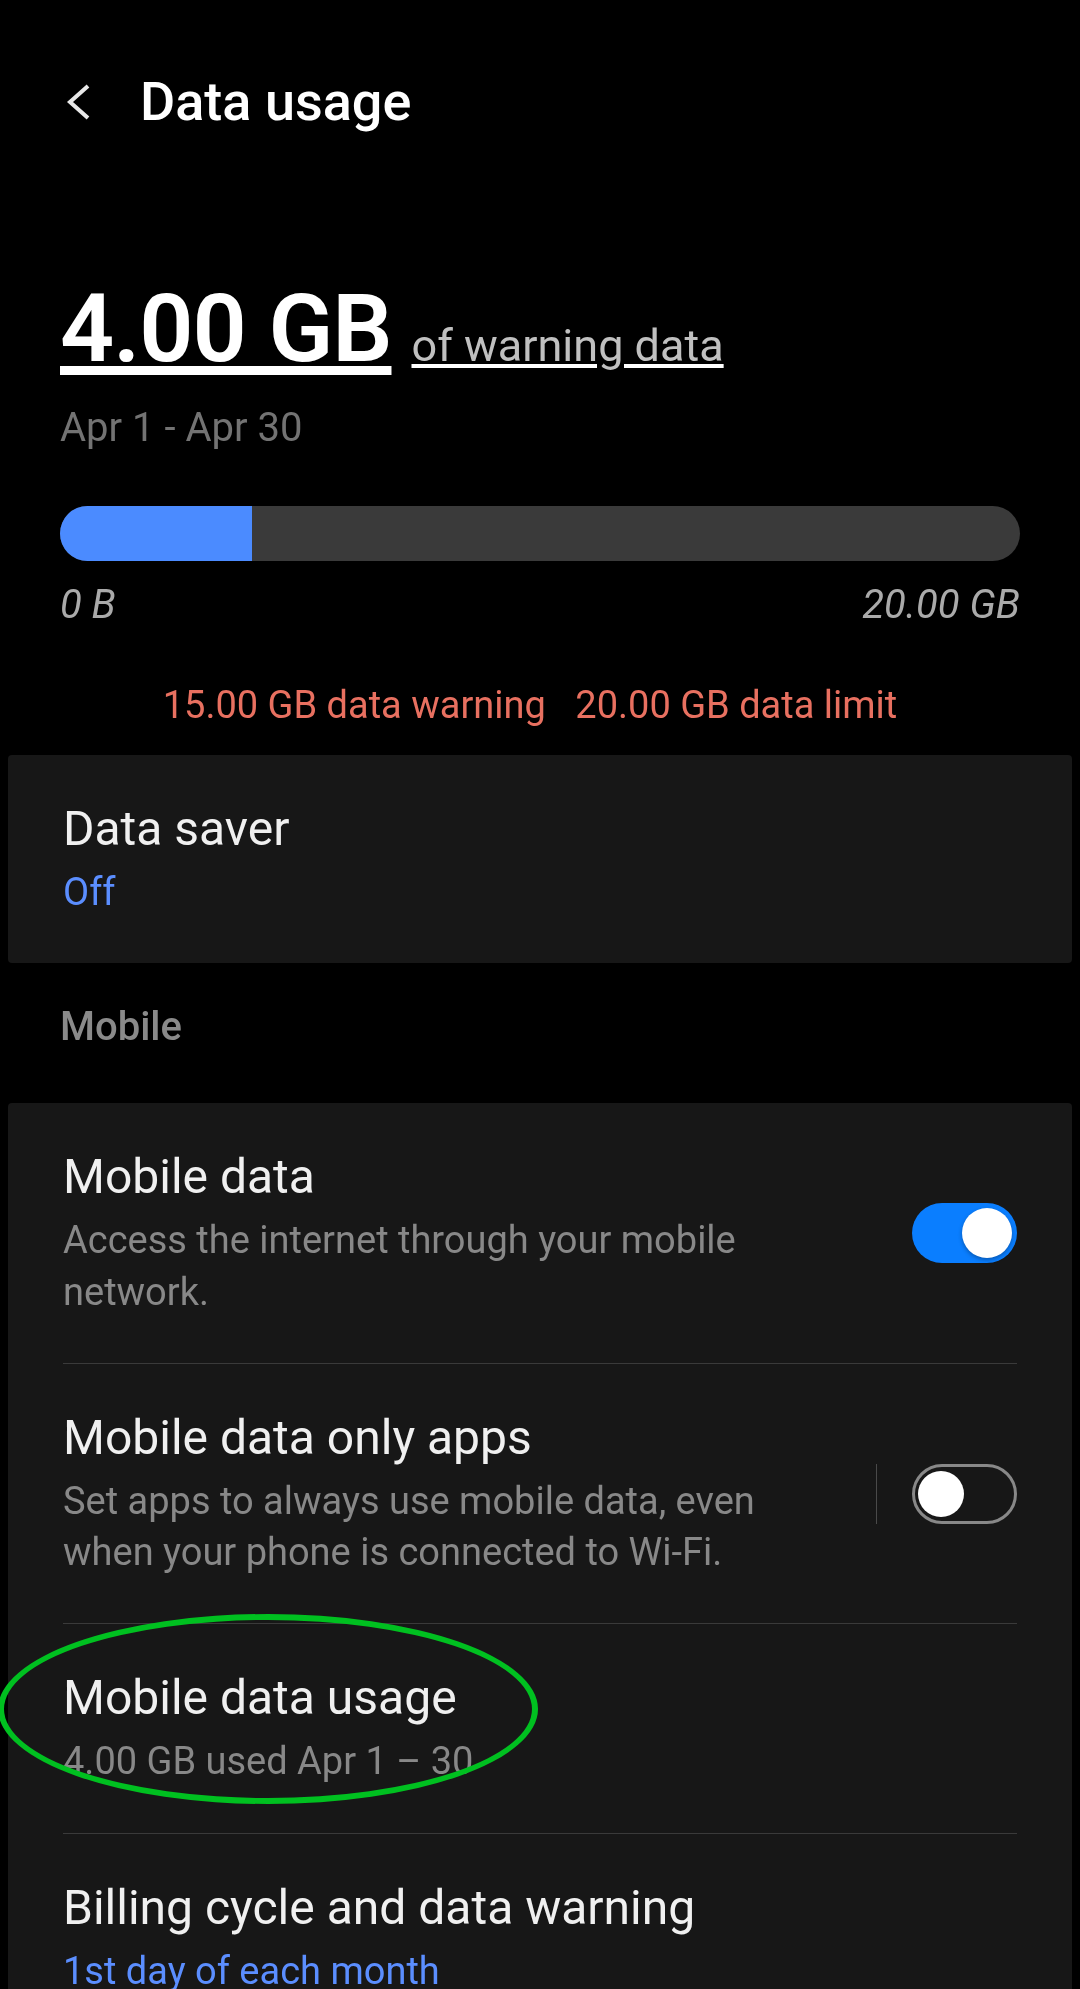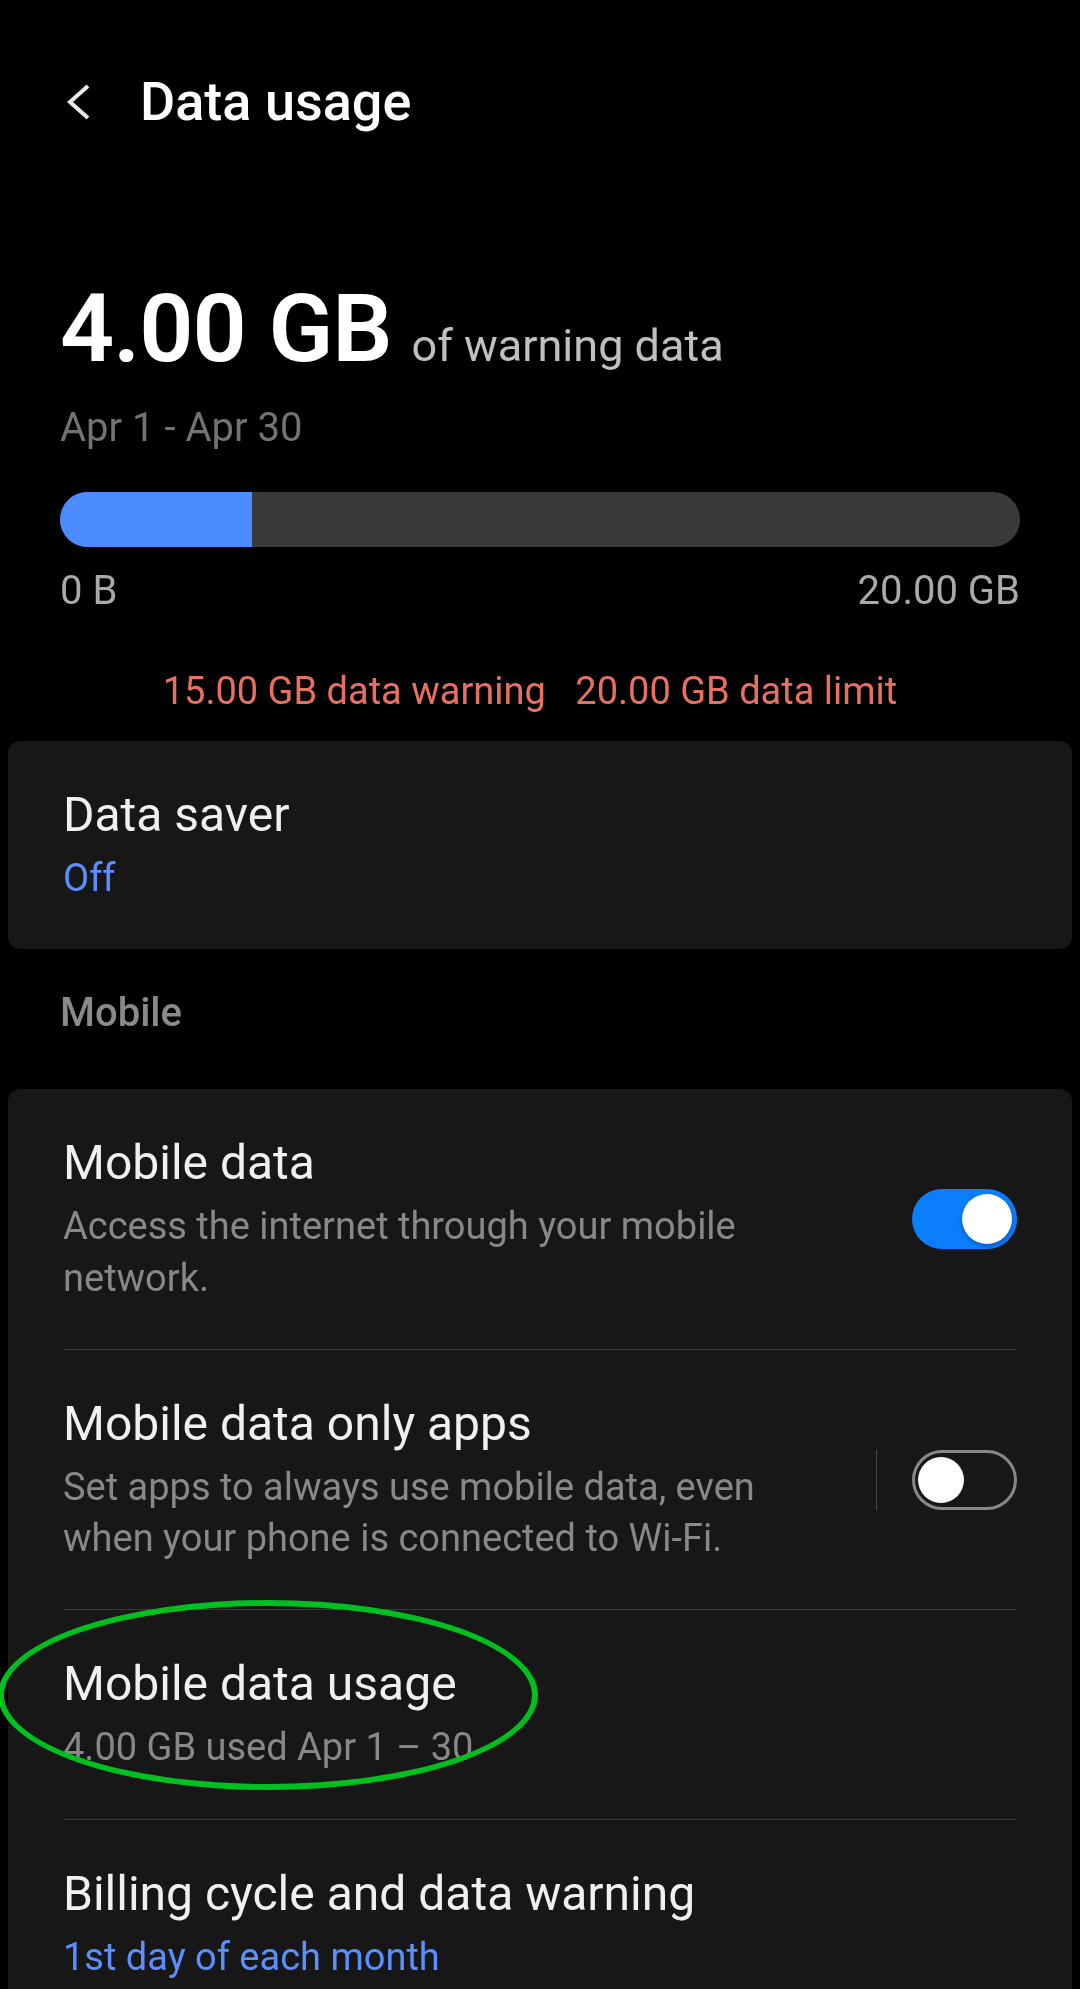--- a/index.html
+++ b/index.html
@@ -36,37 +36,39 @@
       font-size: 54px;
       font-weight: 500;
     }
     .summary {
       padding: 100px 60px 0 60px;
     }
     .usage-line {
       display: flex;
       align-items: baseline;
       gap: 20px;
+      text-decoration: underline;
     }
     .usage-amount {
       font-size: 95px;
       font-weight: 600;
       letter-spacing: -1px;
     }
     .usage-suffix {
       font-size: 45px;
       color: #c0c0c0;
     }
     .date-range {
       font-size: 40px;
       color: #737373;
       margin-top: 20px;
     }
     .progress-container {
-      margin: 41px 0 20px 0;
+      margin: 55px 0 20px 0;
+      font-style: italic;
     }
     .progress-bar {
       width: 100%;
       height: 55px;
       background: #3a3a3a;
       border-radius: 28px;
       overflow: hidden;
     }
     .progress-fill {
       height: 100%;
@@ -85,21 +87,21 @@
       margin-top: 55px;
       font-size: 38px;
       color: #e87060;
       text-align: center;
     }
     .warnings span {
       margin-right: 20px;
     }
     .card {
       background: #171717;
-      border-radius: 12px;
+      border-radius: 4px;
       margin: 28px 8px 0 8px;
     }
     .row {
       padding: 45px 55px;
       position: relative;
     }
     .row.with-toggle {
       display: flex;
       justify-content: space-between;
       align-items: center;

